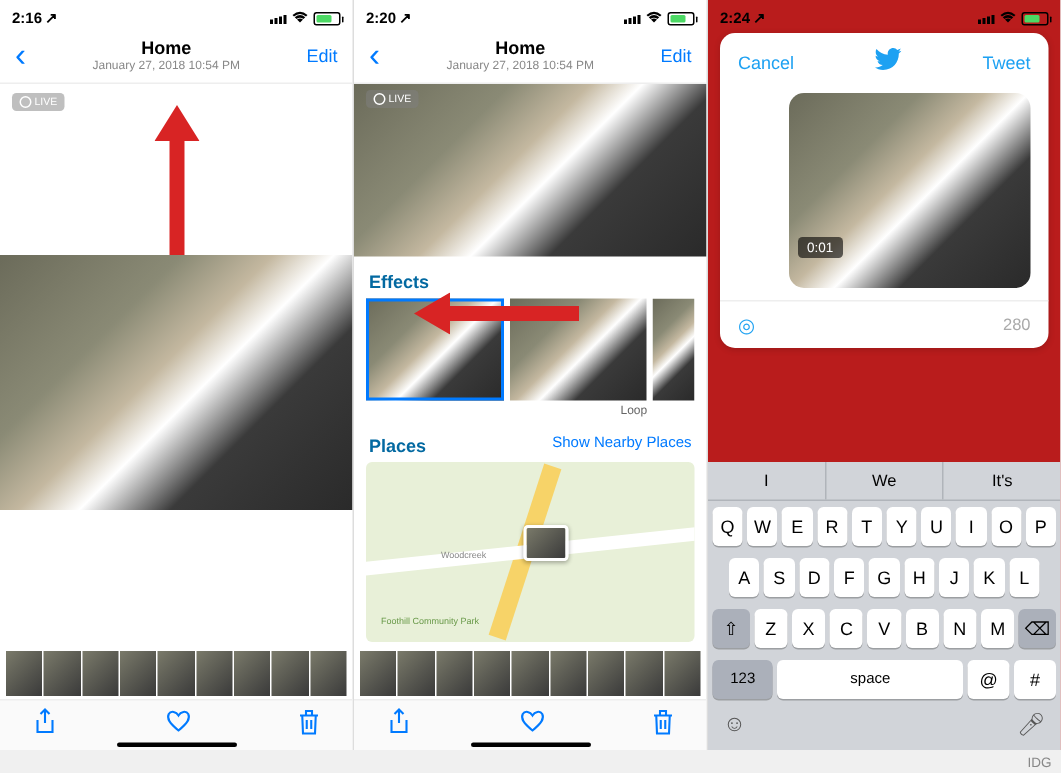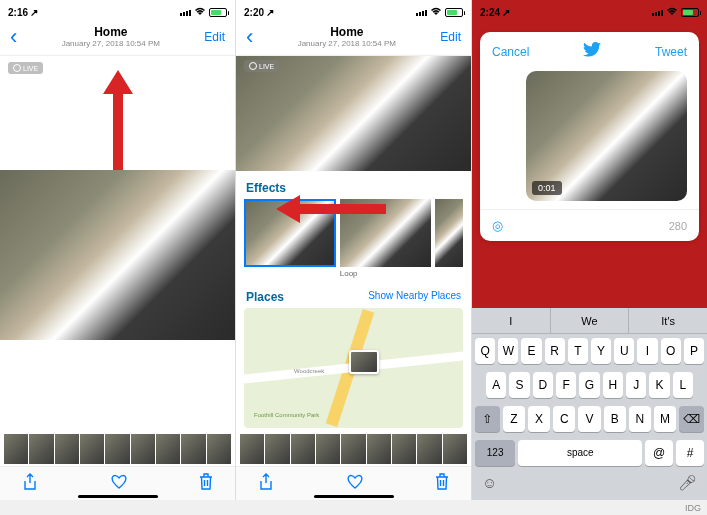--- a/index.html
+++ b/index.html
@@ -40,40 +40,40 @@
 .tb-icon { color: #007aff; font-size: 16px; }
 .home-ind { position: absolute; bottom: 2px; left: 50%; transform: translateX(-50%); width: 80px; height: 3px; background: #000; border-radius: 2px; }
 
 .screen2 .main-photo2 { position: absolute; top: 56px; left: 0; right: 0; height: 115px; }
 .screen2 .live-badge { top: 60px; }
 .section-label { font-size: 12px; font-weight: 600; padding: 6px 10px 4px; color: #0369a1; }
 .effects-section { position: absolute; top: 175px; left: 0; right: 0; }
 .effects-row { display: flex; gap: 4px; padding: 0 8px; }
 .effect-tile { flex: 1; height: 68px; position: relative; }
 .effect-tile.selected { outline: 2px solid #007aff; outline-offset: -2px; }
-.effect-name { text-align: left; font-size: 8px; color: #666; padding-top: 2px; }
+.effect-name { text-align: right; font-size: 8px; color: #666; padding-top: 2px; }
 .arrow-left { position: absolute; top: 20px; left: 40px; z-index: 10; }
 
 .places-section { position: absolute; top: 290px; left: 0; right: 0; }
 .places-header { display: flex; justify-content: space-between; align-items: flex-start; padding: 0 10px 4px; }
 .nearby-link { color: #007aff; font-size: 10px; }
 .map { height: 120px; margin: 0 8px; background: #e8f0d8; position: relative; border-radius: 4px; overflow: hidden; }
 .road { position: absolute; background: #f7d368; }
 .map-pin { position: absolute; top: 42px; left: 105px; width: 30px; height: 24px; background: linear-gradient(135deg,#7a7a6a,#3a3a3a); border: 2px solid #fff; border-radius: 3px; box-shadow: 0 1px 3px rgba(0,0,0,0.3); }
 .map-label { position: absolute; font-size: 6px; color: #888; }
-.compose-card { margin: 14px 8px; background: #fff; border-radius: 10px; box-shadow: 0 1px 4px rgba(0,0,0,0.15); overflow: hidden; }
+.compose-card { margin: 4px 8px; background: #fff; border-radius: 10px; box-shadow: 0 1px 4px rgba(0,0,0,0.15); overflow: hidden; }
 .compose-head { display: flex; justify-content: space-between; align-items: center; padding: 10px 12px; }
 .twitter-bird { color: #1da1f2; font-size: 16px; }
 .cancel-link { color: #1da1f2; font-size: 12px; }
 .tweet-btn { color: #1da1f2; font-size: 12px; font-weight: 400; }
 .compose-body { display: flex; padding: 4px 12px 8px; gap: 8px; }
 .avatar { width: 26px; height: 26px; border-radius: 50%; background: linear-gradient(135deg,#8a7a6a,#4a3a2a); flex-shrink: 0; }
 .compose-input { color: #aaa; font-size: 12px; padding-top: 4px; }
 .attached { margin: 0 12px 8px 46px; height: 130px; border-radius: 10px; position: relative; overflow: hidden; }
-.duration { position: absolute; bottom: 6px; left: 6px; background: rgba(0,0,0,0.6); color: #fff; font-size: 9px; padding: 2px 6px; border-radius: 3px; }
+.duration { position: absolute; bottom: 20px; left: 6px; background: rgba(0,0,0,0.6); color: #fff; font-size: 9px; padding: 2px 6px; border-radius: 3px; }
 .compose-foot { display: flex; justify-content: space-between; align-items: center; padding: 8px 12px; border-top: 1px solid #eee; }
 .geo-icon { color: #1da1f2; font-size: 13px; }
 .char-count { color: #aaa; font-size: 11px; }
 
 .keyboard { position: absolute; bottom: 0; left: 0; right: 0; background: #d1d4d9; }
 .suggest-row { display: flex; height: 26px; border-bottom: 1px solid #b0b4ba; }
 .suggest { flex: 1; text-align: center; font-size: 11px; line-height: 26px; color: #000; border-right: 1px solid #b0b4ba; }
 .suggest:last-child { border-right: none; }
 .kb-row { display: flex; gap: 3px; padding: 4px 3px; justify-content: center; }
 .key { background: #fff; border-radius: 4px; height: 26px; min-width: 18px; flex: 1; text-align: center; line-height: 26px; font-size: 12px; box-shadow: 0 1px 0 rgba(0,0,0,0.25); }

